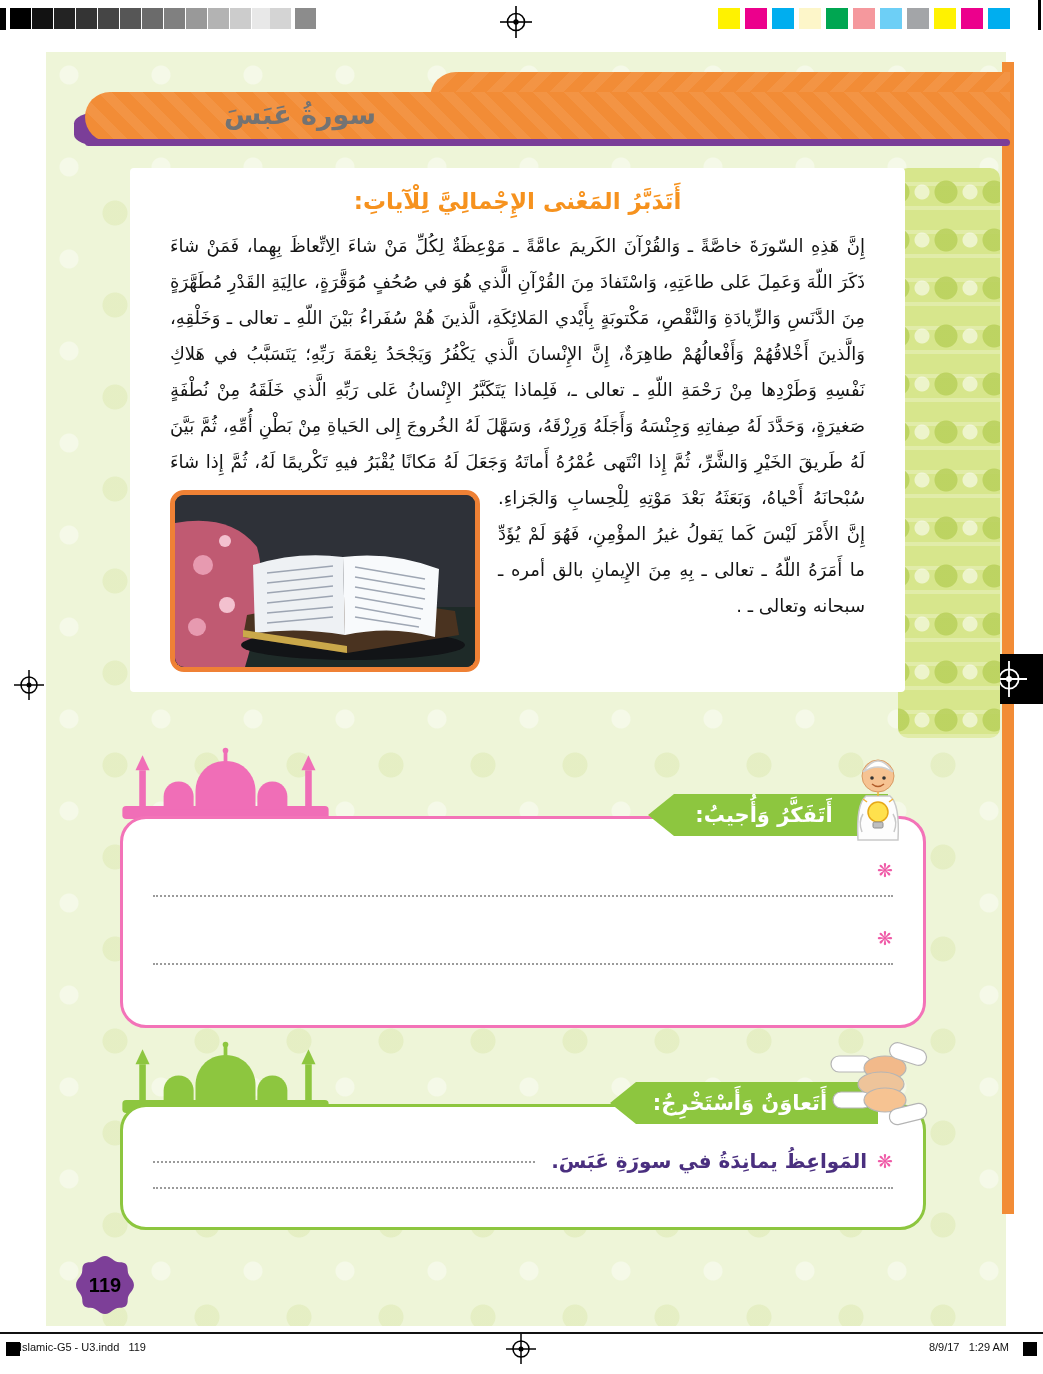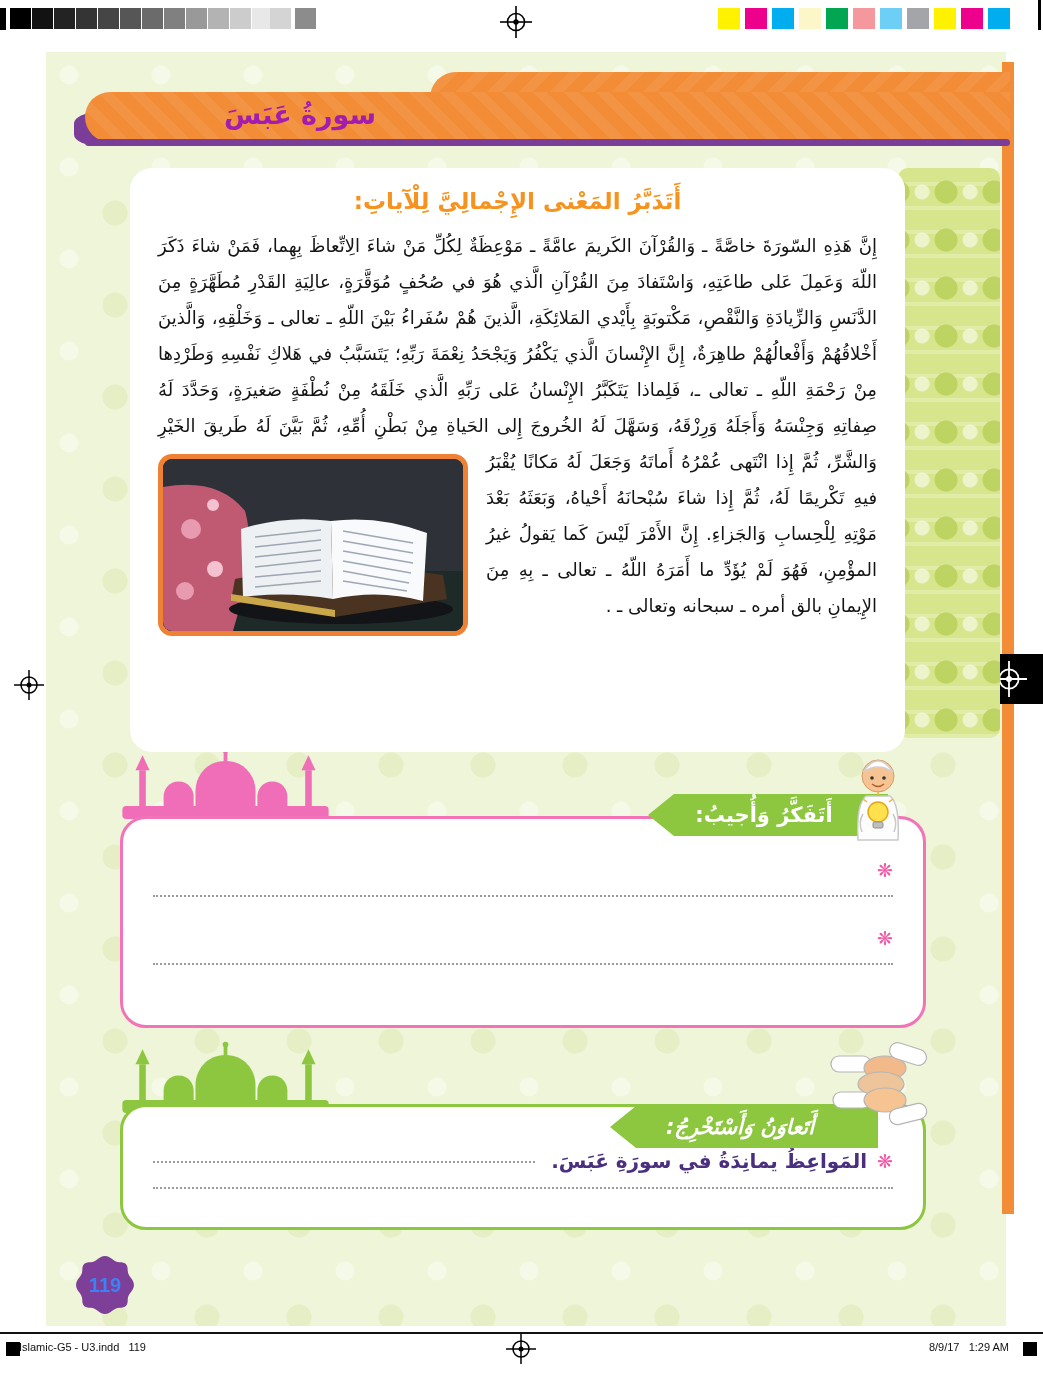--- a/index.html
+++ b/index.html
@@ -27,25 +27,25 @@
   
   .banner-main{position:absolute;left:85px;top:92px;width:925px;height:50px;background:#f28c36;
     border-radius:28px 0 0 28px;
     background-image:repeating-linear-gradient(45deg, rgba(255,255,255,.07) 0 10px, rgba(0,0,0,0) 10px 22px);}
   .banner-upper{position:absolute;left:430px;top:72px;width:580px;height:40px;background:#f28c36;
     border-radius:26px 0 0 0;
     background-image:repeating-linear-gradient(-45deg, rgba(255,255,255,.07) 0 10px, rgba(0,0,0,0) 10px 22px);}
   .banner-purple{position:absolute;left:85px;top:139px;width:925px;height:7px;background:#7b3e98;border-radius:4px;}
   .banner-blob{position:absolute;left:74px;top:112px;width:80px;height:34px;background:#7b3e98;border-radius:40% 60% 60% 40%;}
   .banner-title{position:absolute;left:170px;top:99px;width:260px;text-align:center;direction:rtl;
-    font-size:27px;font-weight:bold;color:#a21caf;}
-
-  
-  .card{position:absolute;left:130px;top:168px;width:775px;height:584px;background:#fff;
-    border-radius:22px;box-sizing:border-box;padding:20px 28px;overflow:hidden;z-index:2;}
+    font-size:27px;font-weight:bold;color:#737373;}
+
+  
+  .card{position:absolute;left:130px;top:168px;width:775px;height:524px;background:#fff;
+    border-radius:4px;box-sizing:border-box;padding:20px 40px;overflow:hidden;z-index:2;}
   .card-heading{direction:rtl;text-align:center;color:#f6921e;font-weight:bold;font-size:23px;margin:0 0 14px 0;}
   .card-paragraph{direction:rtl;text-align:justify;font-size:18px;line-height:2.0;color:#141414;}
   .quran-photo{float:left;width:300px;height:172px;border:5px solid #ef8135;border-radius:14px;
     overflow:hidden;margin:10px 18px 4px 0;background:#2e3138;}
   .lace{position:absolute;left:898px;top:168px;width:102px;height:570px;z-index:1;border-radius:10px;
     background-color:#d7e68c;
     background-image:
       radial-gradient(circle at 50% 50%, rgba(255,255,255,.55) 0 7px, transparent 8px),
       radial-gradient(circle at 0% 50%, rgba(186,209,93,.9) 0 11px, transparent 12px),
       radial-gradient(circle at 100% 50%, rgba(186,209,93,.9) 0 11px, transparent 12px),
@@ -56,37 +56,37 @@
   .mosque{position:absolute;width:215px;height:75px;z-index:1;}
   .mosque-pink{left:118px;top:744px;}
   .mosque-green{left:118px;top:1038px;}
   .activity-box{position:absolute;left:120px;top:816px;width:806px;height:212px;background:#fff;
     border:3px solid #f373b8;border-radius:26px;z-index:2;box-sizing:border-box;padding:40px 30px 0 30px;}
   .extract-box{position:absolute;left:120px;top:1104px;width:806px;height:126px;background:#fff;
     border:3px solid #8dc63f;border-radius:26px;z-index:2;box-sizing:border-box;padding:42px 30px 0 30px;}
   .ribbon{position:absolute;height:42px;background:#8dc63f;z-index:4;display:flex;align-items:center;
     justify-content:center;clip-path:polygon(0 50%, 26px 0, 100% 0, 100% 100%, 26px 100%);}
   .ribbon-1{left:648px;top:794px;width:240px;}
-  .ribbon-2{left:610px;top:1106px;width:268px;font-style:italic;}
+  .ribbon-2{left:610px;top:1082px;width:268px;}
   .ribbon-label{direction:rtl;color:#fff;font-weight:bold;font-size:21px;padding-right:8px;}
   .character{position:absolute;z-index:5;}
   .kid{left:838px;top:744px;}
   .hands{left:825px;top:1040px;}
 
   .q-row{display:flex;direction:rtl;align-items:baseline;gap:10px;}
   .q-bullet{color:#ef5aa7;font-size:19px;flex:0 0 auto;}
   .q-text{color:#4a2f7f;font-weight:bold;font-size:20px;}
   .dots-fill{flex:1;border-bottom:2px dotted #9b9b9b;transform:translateY(-5px);margin-right:6px;}
   .dots-line{border-bottom:2px dotted #9b9b9b;margin-top:14px;}
   .q-gap{margin-top:30px;}
 
   
   .badge{position:absolute;left:74px;top:1254px;width:62px;height:62px;z-index:3;}
   .badge-num{position:absolute;left:0;top:0;width:62px;height:62px;display:flex;align-items:center;
-    justify-content:center;color:#3b82f6;font-weight:bold;font-size:20px;font-family:"Liberation Sans",sans-serif;}
+    justify-content:center;color:#000000;font-weight:bold;font-size:20px;font-family:"Liberation Sans",sans-serif;}
 
   
   .footer-line{position:absolute;left:0;top:1332px;width:1043px;height:2px;background:#111;}
   .footer-text{position:absolute;top:1341px;font-family:"Liberation Sans",sans-serif;font-size:11px;
     color:#111;white-space:pre;}
   .footer-left{left:19px;}
   .footer-right{right:34px;}
   .corner-sq{position:absolute;width:14px;height:14px;background:#000;top:1342px;}
 </style>
 </head>

